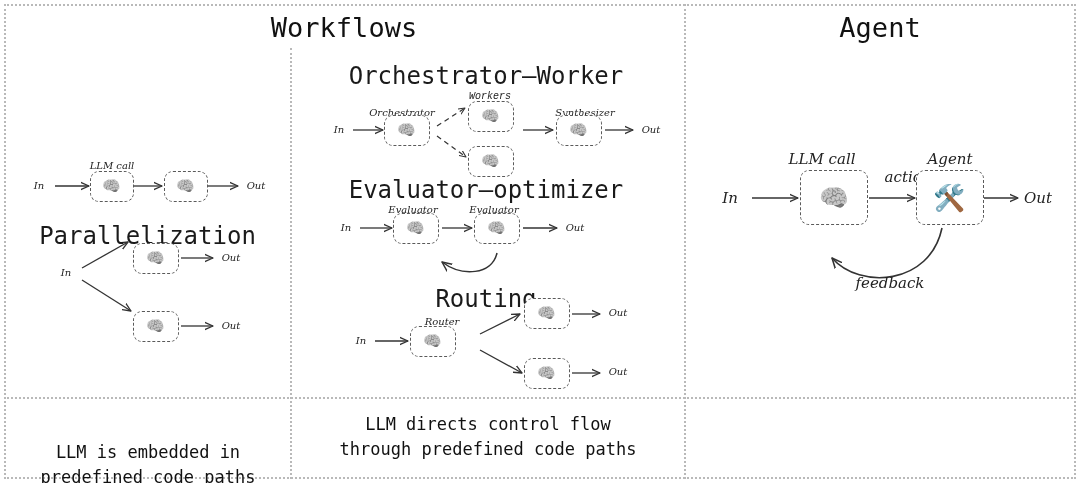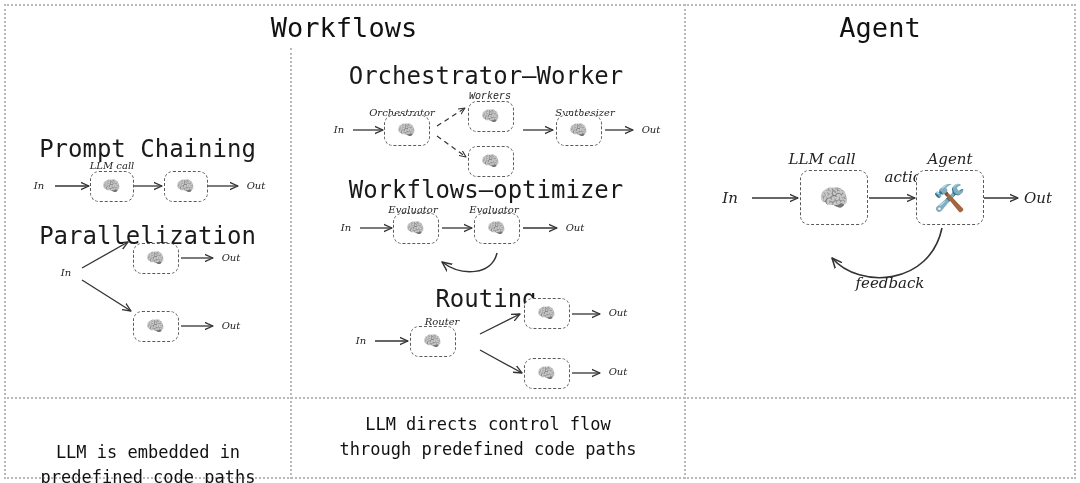--- a/index.html
+++ b/index.html
@@ -149,21 +149,20 @@
       <line x1="437" y1="136" x2="466" y2="157"></line>
     </g>
 
     <path d="M 497 253 C 492 275, 462 277, 442 262" fill="none" stroke="#333" stroke-width="1.5" marker-end="url(#ah)"></path>
     <path d="M 942 228 C 930 285, 860 290, 832 258" fill="none" stroke="#333" stroke-width="1.6" marker-end="url(#ah)"></path>
   </svg>
 
   <div class="panel-title" style="left:684px; top:12px; width:392px;">Agent</div>
   <div class="panel-title" style="left:4px; top:12px; width:680px;">Workflows</div>
 
-  <div class="sec-title" style="left:10px; top:135px; width:275px;">Prompt Chaining</div>
   <div class="hand" style="left:82px; top:160px; width:60px;">LLM call</div>
   <div class="hand" style="left:26px; top:180px; width:26px;">In</div>
   <div class="node" style="left:90px; top:171px; width:44px; height:31px;">
     <span class="glyph" style="font-size:15px;">🧠</span>
   </div>
   <div class="node" style="left:164px; top:171px; width:44px; height:31px;">
     <span class="glyph" style="font-size:15px;">🧠</span>
   </div>
   <div class="hand" style="left:241px; top:180px; width:30px;">Out</div>
 
@@ -190,21 +189,21 @@
     <span class="glyph" style="font-size:15px;">🧠</span>
   </div>
   <div class="node" style="left:468px; top:146px; width:46px; height:31px;">
     <span class="glyph" style="font-size:15px;">🧠</span>
   </div>
   <div class="node" style="left:556px; top:115px; width:46px; height:31px;">
     <span class="glyph" style="font-size:15px;">🧠</span>
   </div>
   <div class="hand" style="left:636px; top:124px; width:30px;">Out</div>
 
-  <div class="sec-title" style="left:296px; top:176px; width:380px;">Workflows–optimizer</div>
+  <div class="sec-title" style="left:296px; top:176px; width:380px;">Evaluator–optimizer</div>
   <div class="hand" style="left:380px; top:204px; width:66px;">Evaluator</div>
   <div class="hand" style="left:461px; top:204px; width:66px;">Evaluator</div>
   <div class="hand" style="left:333px; top:222px; width:26px;">In</div>
   <div class="node" style="left:393px; top:213px; width:46px; height:31px;">
     <span class="glyph" style="font-size:15px;">🧠</span>
   </div>
   <div class="node" style="left:474px; top:213px; width:46px; height:31px;">
     <span class="glyph" style="font-size:15px;">🧠</span>
   </div>
   <div class="hand" style="left:560px; top:222px; width:30px;">Out</div>

